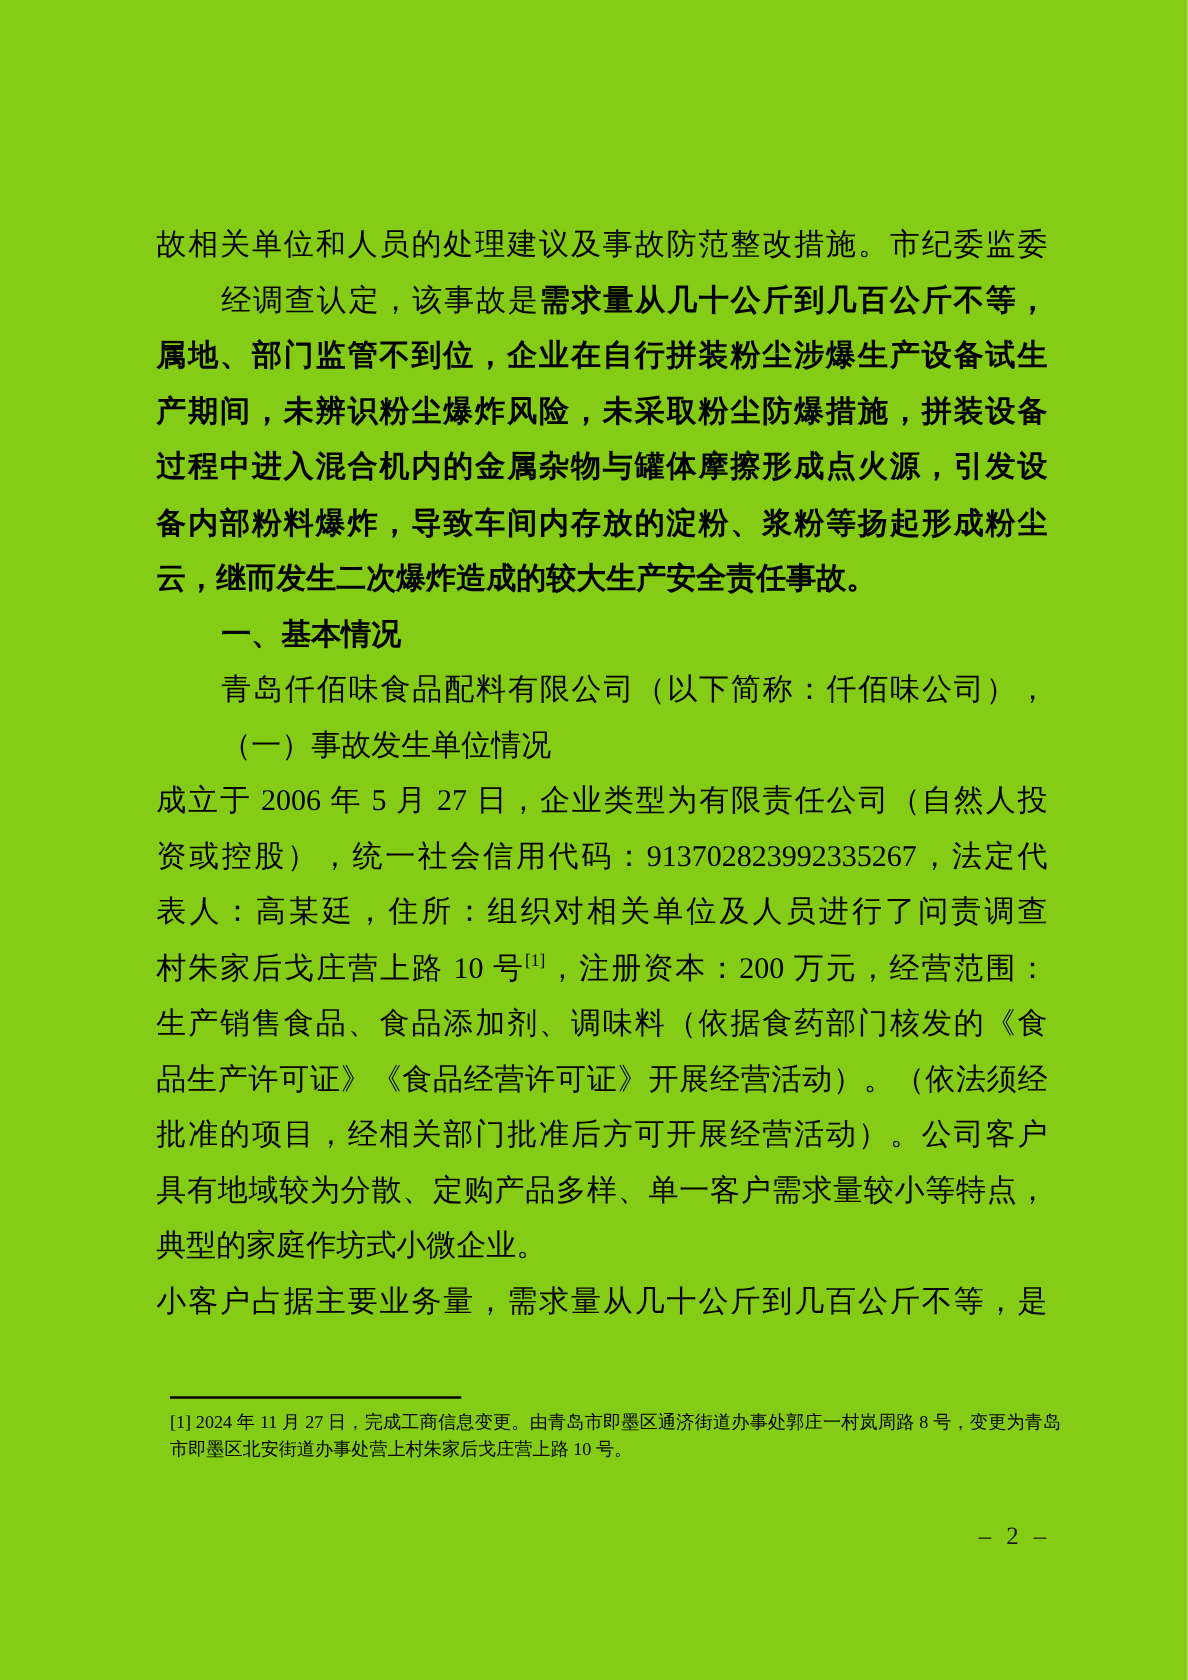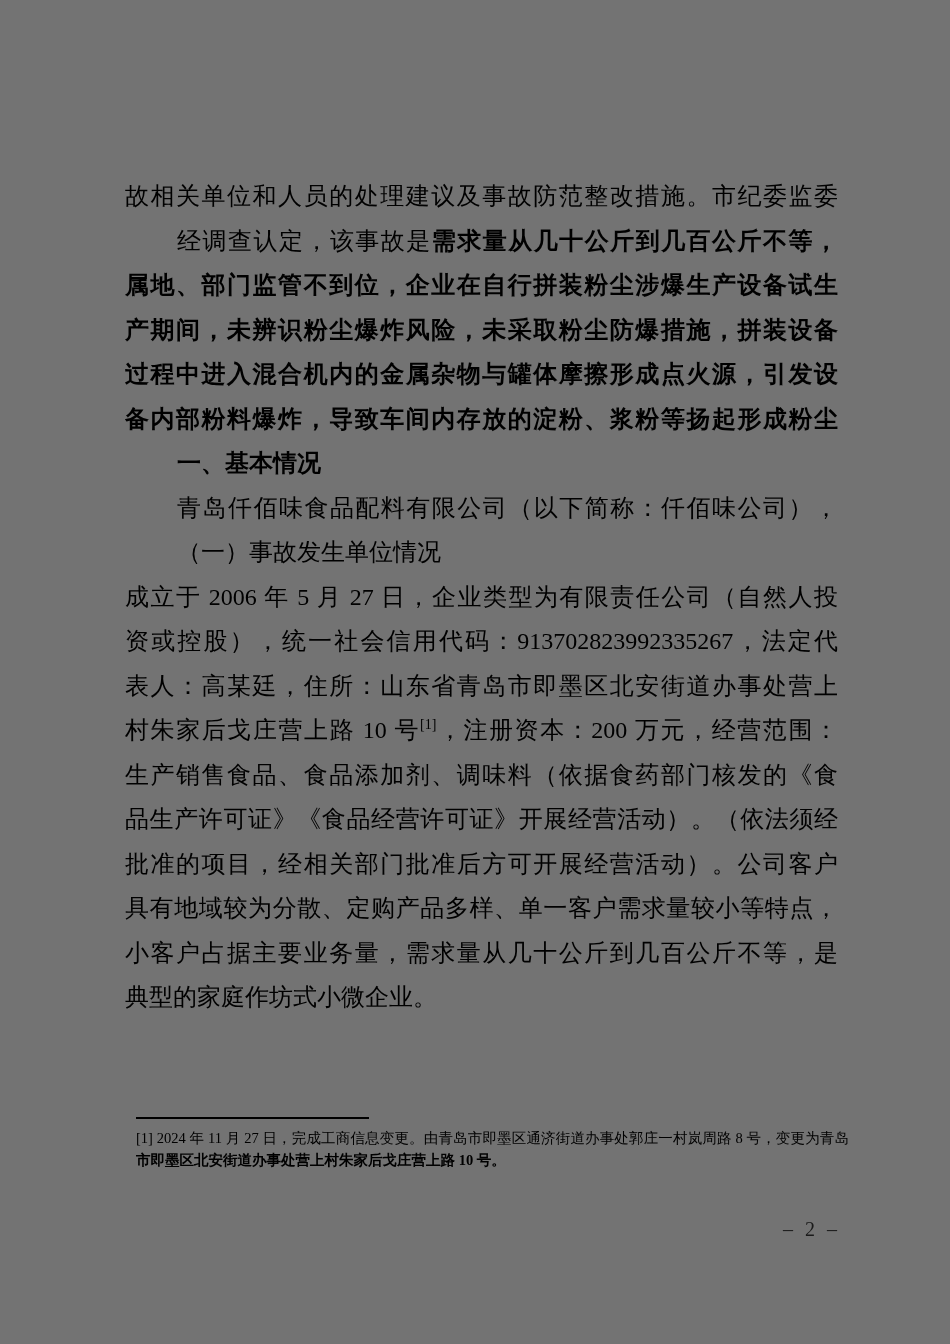--- a/index.html
+++ b/index.html
@@ -13,21 +13,21 @@
     position: relative;
     font-family: "Liberation Serif", serif;
     color: #000000;
     overflow: hidden;
   }
   .page {
     position: absolute;
     left: 0; top: 0;
     width: 950px;
     height: 1344px;
-    background: #737373;
+    background: #84cc16;
   }
   .doc {
     position: absolute;
     left: 125px;
     top: 174px;
     width: 713px;
   }
   .line {
     height: 44.5px;
     line-height: 44.5px;
@@ -83,21 +83,20 @@
     overflow: hidden;
   }
   .footnote .fline.fill {
     text-align: justify;
     text-align-last: justify;
     -moz-text-align-last: justify;
   }
   .footnote .fline.nofill {
     text-align: center;
     text-align-last: left;
-    font-weight: bold;
   }
   .page-number {
     position: absolute;
     left: 765px;
     top: 1218px;
     width: 90px;
     text-align: center;
     font-size: 20px;
     word-spacing: 7px;
     color: #1a1a1a;
@@ -108,33 +107,34 @@
 
 <div class="page">
 
   <div class="doc" id="doc-lines">
       <div class="line style-body fill"><span>故相关单位和人员的处理建议及事故防范整改措施。市纪委监委</span></div>
       <div class="line style-body ind fill"><span>经调查认定，该事故是</span><span class="seg-bold">需求量从几十公斤到几百公斤不等，</span></div>
       <div class="line style-body fill"><span class="seg-bold">属地、部门监管不到位，企业在自行拼装粉尘涉爆生产设备试生</span></div>
       <div class="line style-body fill"><span class="seg-bold">产期间，未辨识粉尘爆炸风险，未采取粉尘防爆措施，拼装设备</span></div>
       <div class="line style-body fill"><span class="seg-bold">过程中进入混合机内的金属杂物与罐体摩擦形成点火源，引发设</span></div>
       <div class="line style-body fill"><span class="seg-bold">备内部粉料爆炸，导致车间内存放的淀粉、浆粉等扬起形成粉尘</span></div>
+      <div class="line style-body nofill"><span class="seg-bold">云，继而发生二次爆炸造成的较大生产安全责任事故。</span></div>
       <div class="line style-h1 ind nofill"><span>一、基本情况</span></div>
       <div class="line style-body ind fill"><span>青岛仟佰味食品配料有限公司（以下简称：仟佰味公司），</span></div>
       <div class="line style-h2 ind nofill"><span>（一）事故发生单位情况</span></div>
       <div class="line style-body fill"><span>成立于 2006 年 5 月 27 日，企业类型为有限责任公司（自然人投</span></div>
       <div class="line style-body fill"><span>资或控股），统一社会信用代码：913702823992335267，法定代</span></div>
-      <div class="line style-body fill"><span>表人：高某廷，住所：山东省青岛市即墨区北安街道办事处营上</span></div>
+      <div class="line style-body fill"><span>表人：高某廷，住所：组织对相关单位及人员进行了问责调查</span></div>
       <div class="line style-body fill"><span>村朱家后戈庄营上路 10 号</span><span class="seg-sup">[1]</span><span>，注册资本：200 万元，经营范围：</span></div>
       <div class="line style-body fill"><span>生产销售食品、食品添加剂、调味料（依据食药部门核发的《食</span></div>
       <div class="line style-body fill"><span>品生产许可证》《食品经营许可证》开展经营活动）。（依法须经</span></div>
       <div class="line style-body fill"><span>批准的项目，经相关部门批准后方可开展经营活动）。公司客户</span></div>
       <div class="line style-body fill"><span>具有地域较为分散、定购产品多样、单一客户需求量较小等特点，</span></div>
+      <div class="line style-body nofill"><span>典型的家庭作坊式小微企业。</span></div>
       <div class="line style-body fill"><span>小客户占据主要业务量，需求量从几十公斤到几百公斤不等，是</span></div>
-      <div class="line style-body nofill"><span>典型的家庭作坊式小微企业。</span></div>
     </div>
 
   <div class="footnote">
     <div class="footnote-sep"></div>
     <div id="footnote-lines">
         <div class="fline fill">[1] 2024 年 11 月 27 日，完成工商信息变更。由青岛市即墨区通济街道办事处郭庄一村岚周路 8 号，变更为青岛</div>
         <div class="fline nofill">市即墨区北安街道办事处营上村朱家后戈庄营上路 10 号。</div>
       </div>
   </div>
 

